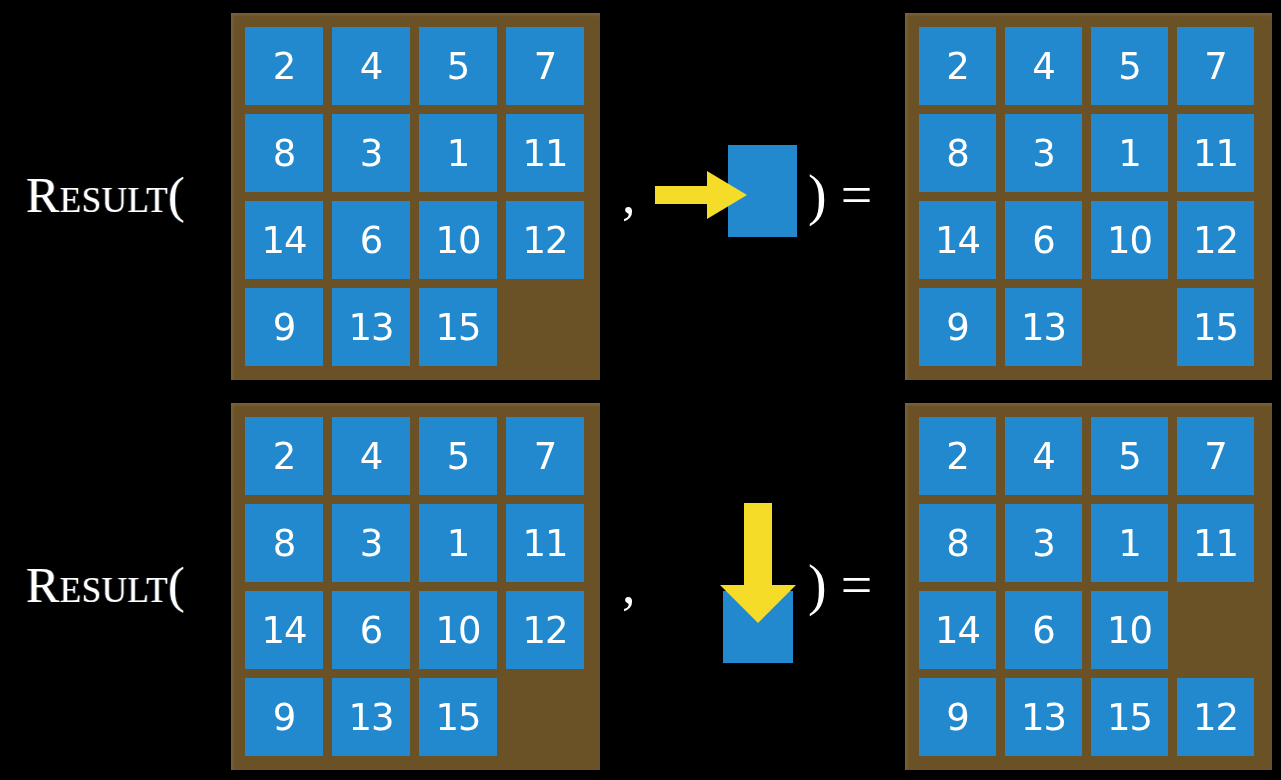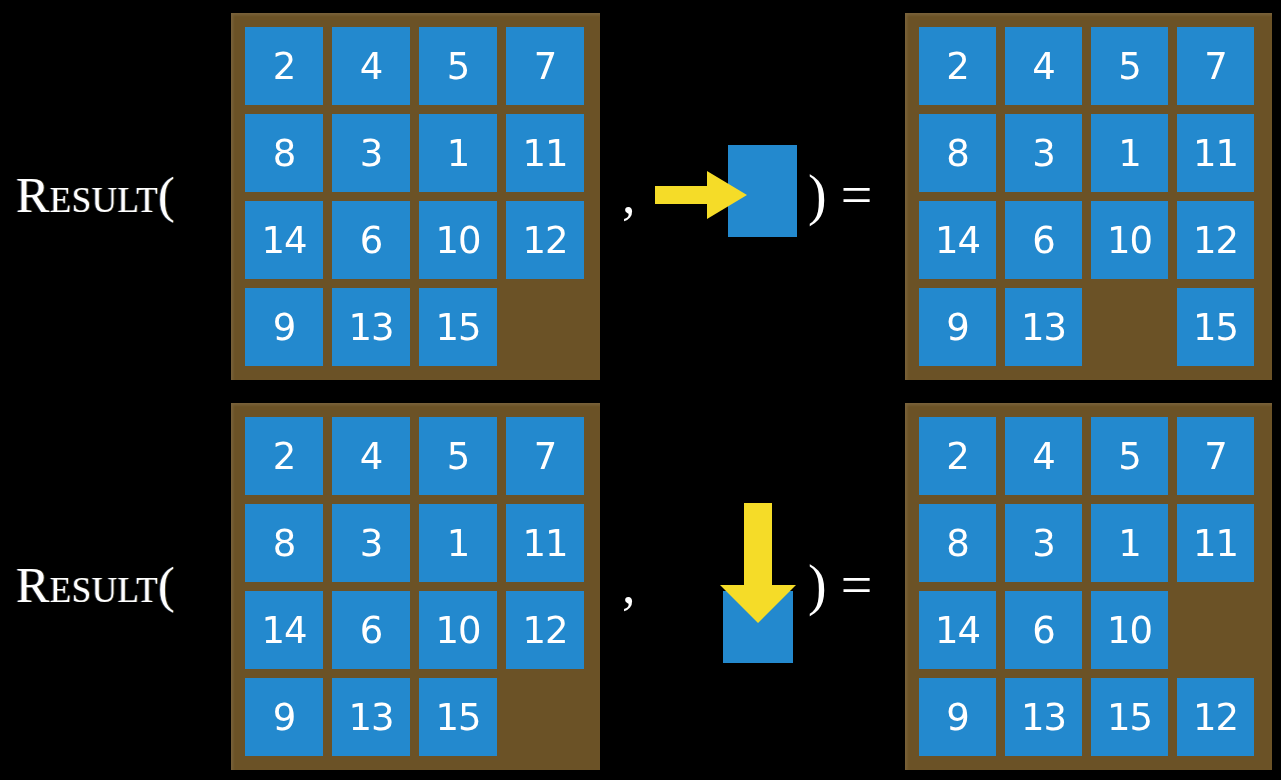--- a/index.html
+++ b/index.html
@@ -26,21 +26,21 @@
     left: 0;
     width: 1281px;
     height: 390px;
   }
   .eq-row.row-1 { top: 0; }
   .eq-row.row-2 { top: 390px; }
 
   
   .result-label {
     position: absolute;
-    left: 16px;
+    left: 26px;
     top: 50%;
     transform: translateY(-50%);
     color: #ffffff;
     font-family: "Liberation Serif", serif;
     font-size: 50px;
     font-variant: small-caps;
     letter-spacing: 0.5px;
     line-height: 1;
     white-space: nowrap;
     text-shadow: 1px 0 0 rgba(150,120,60,0.55), -1px 0 0 rgba(90,130,190,0.5);

